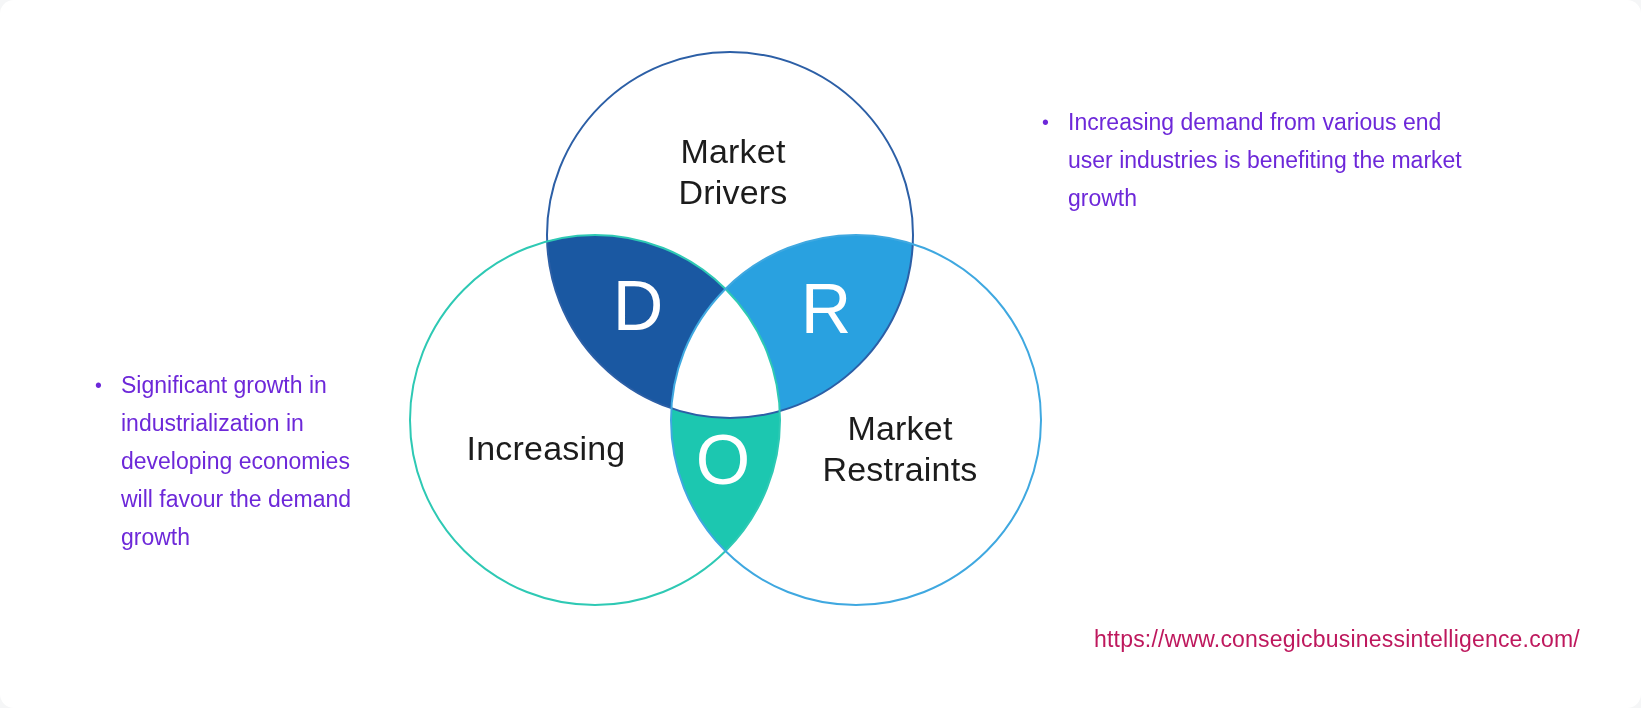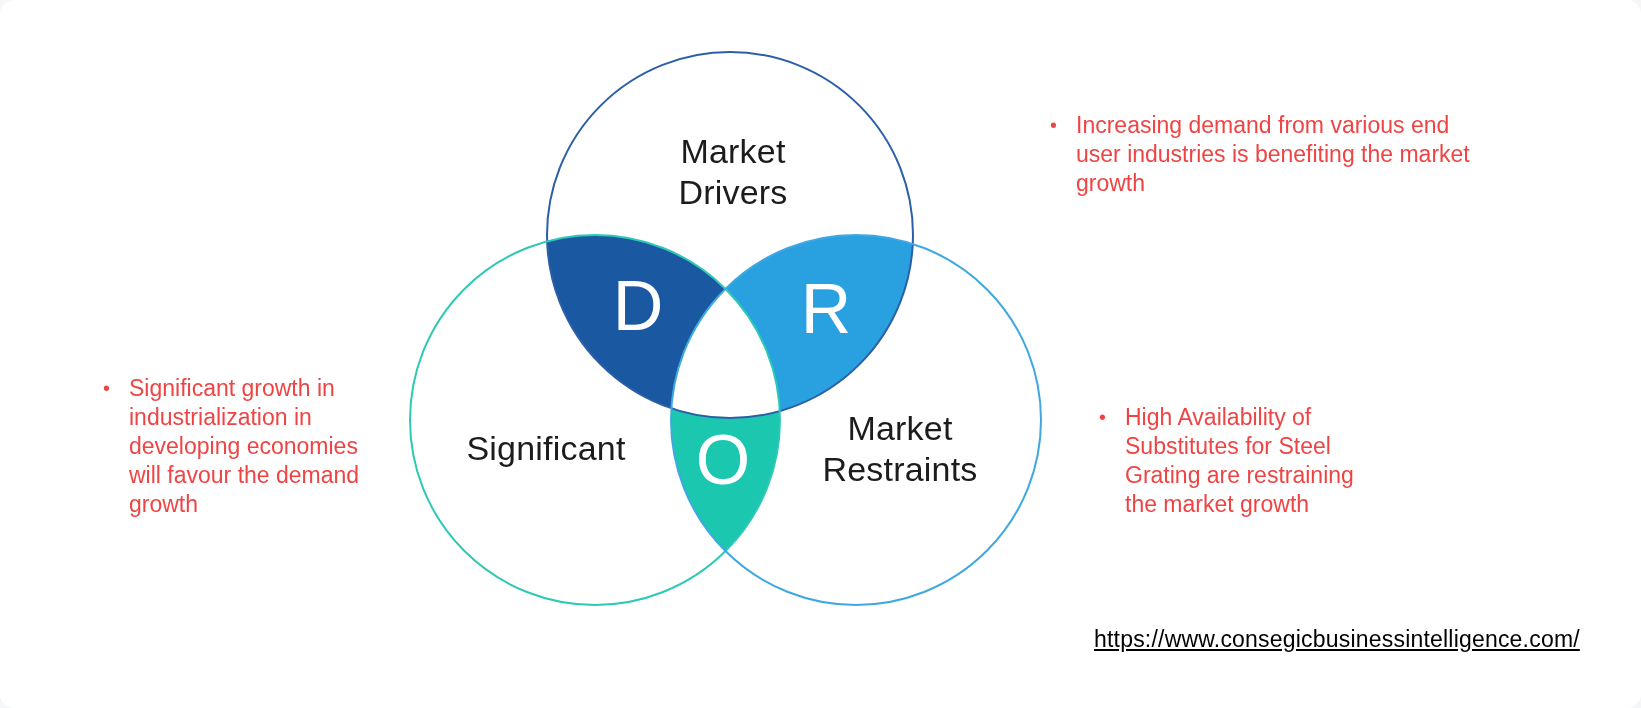--- a/index.html
+++ b/index.html
@@ -40,49 +40,48 @@
     transform: translate(-50%, -50%);
     font-size: 70px;
     line-height: 70px;
     color: #ffffff;
     text-align: center;
   }
 
   
   .bullets {
     position: absolute;
-    margin: 12px;
+    margin: 4px;
     padding: 0;
     list-style: none;
     font-size: 23px;
-    line-height: 29px;
-    color: #ef4444;
+    line-height: 38px;
+    color: #6d28d9;
   }
   .bullets li {
     position: relative;
     padding-left: 28px;
     white-space: pre-line;
   }
   .bullets li + li { margin-top: 41px; }
   .bullets li::before {
     content: "\2022";
     position: absolute;
     left: 2px;
     top: 0;
     font-size: 0.85em;
   }
 
   .footer-url {
     position: absolute;
     left: 1094px;
     top: 626px;
     font-size: 23px;
-    color: #000000;
+    color: #be185d;
     letter-spacing: 0.2px;
-    text-decoration: underline;
   }
 </style>
 </head>
 <body>
 
 <div class="canvas">
 
   <svg class="venn-svg" width="1641" height="708" viewBox="0 0 1641 708">
     <defs>
       <clipPath id="cT">
@@ -115,21 +114,21 @@
     </g>
 
     <circle cx="730" cy="235" r="183" fill="none" stroke-width="2" stroke="#2c5fa6"></circle>
     <circle cx="595" cy="420" r="185" fill="none" stroke-width="2" stroke="#2ec9b4"></circle>
     <circle cx="856" cy="420" r="185" fill="none" stroke-width="2" stroke="#3fa8e0"></circle>
   </svg>
 
   <div class="circle-label" style="left:733px; top:172px;">Market
 Drivers</div>
 
-  <div class="circle-label" style="left:546px; top:448px;">Significant</div>
+  <div class="circle-label" style="left:546px; top:448px;">Increasing</div>
 
   <div class="circle-label" style="left:900px; top:449px;">Market
 Restraints</div>
 
   <div class="petal-letter" style="left:638px; top:306px;">D</div>
 
   <div class="petal-letter" style="left:826px; top:309px;">R</div>
 
   <div class="petal-letter" style="left:723px; top:460px;">O</div>
 
@@ -140,22 +139,16 @@
 will favour the demand
 growth</li>
   </ul>
 
   <ul class="bullets" style="left:1036px; top:99px; width:500px;">
     <li>Increasing demand from various end
 user industries is benefiting the market
 growth</li>
   </ul>
 
-  <ul class="bullets" style="left:1085px; top:391px; width:340px;">
-    <li>High Availability of
-Substitutes for Steel
-Grating are restraining
-the market growth</li>
-  </ul>
 
   <div class="footer-url">https://www.consegicbusinessintelligence.com/</div>
 
 </div>
 
 </body></html>

